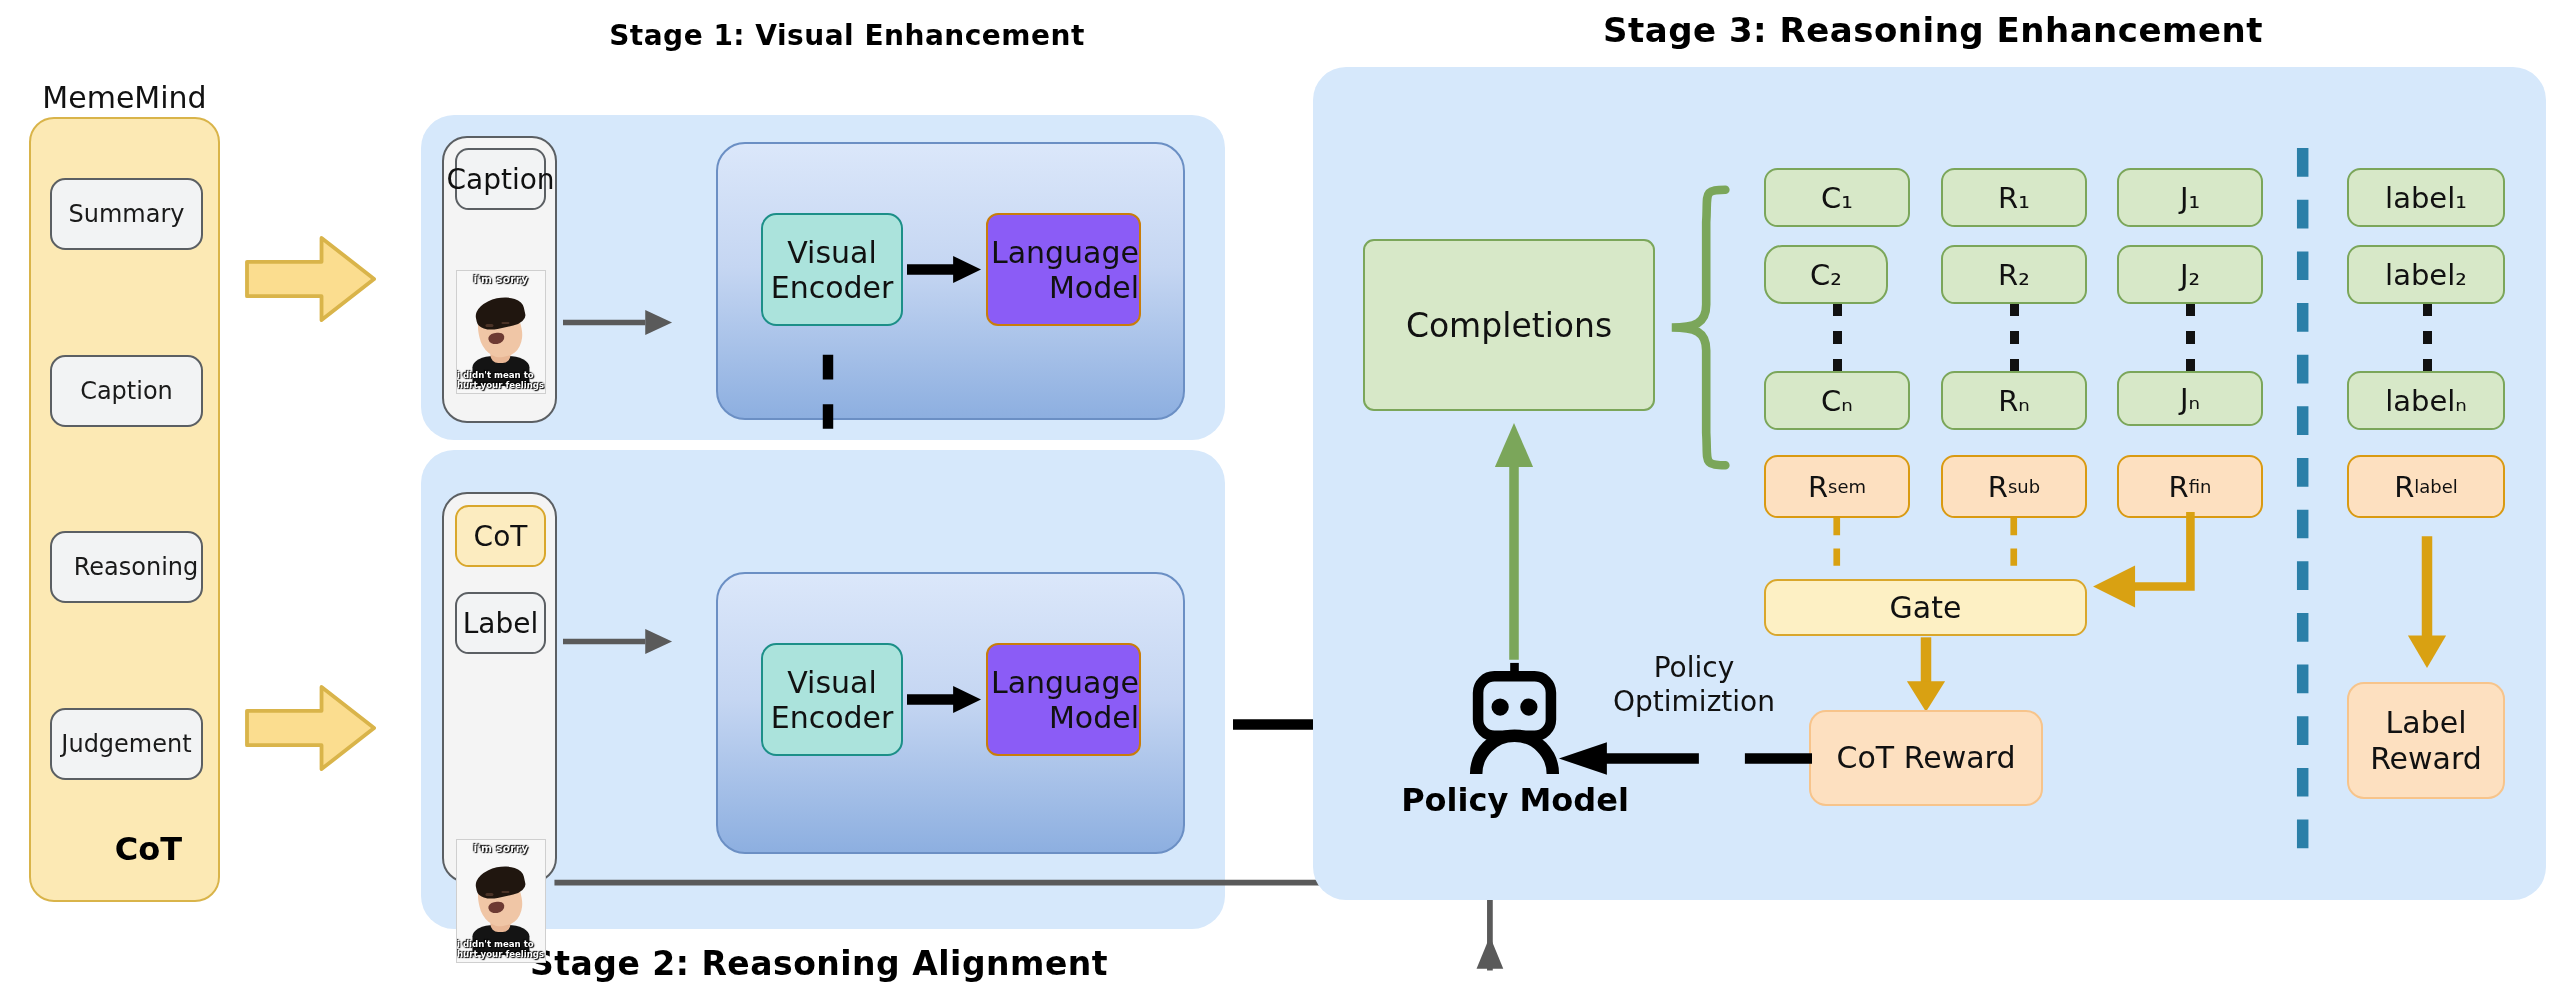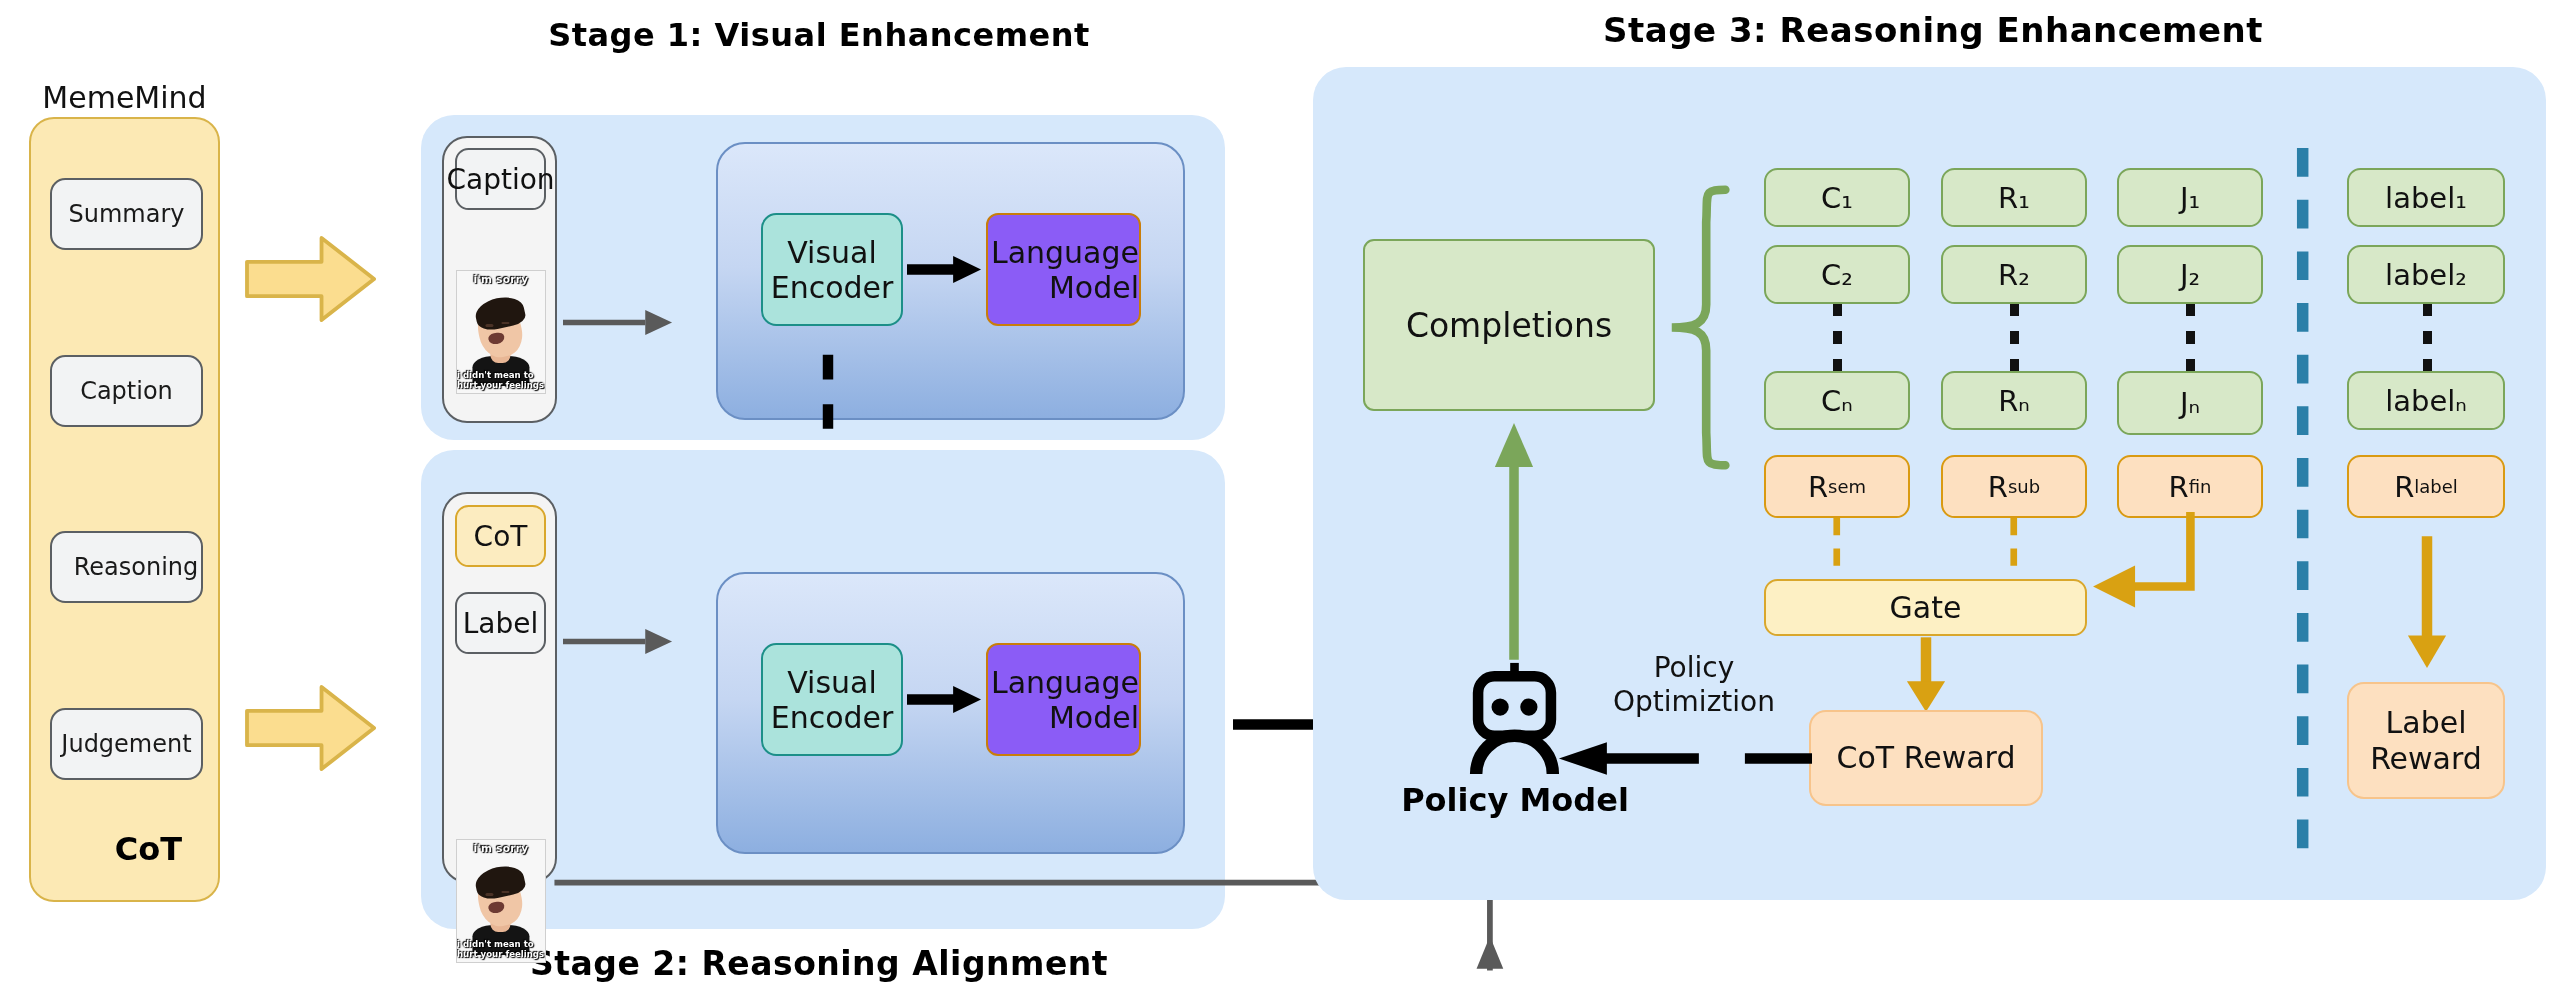--- a/index.html
+++ b/index.html
@@ -76,21 +76,21 @@
   .sub{font-size:.62em;vertical-align:-0.28em;}
   .policy-label{font-size:32px;font-weight:bold;color:#000;white-space:nowrap;}
   .policy-opt{font-size:28px;color:#111;line-height:34px;text-align:center;}
   .vdots{display:flex;flex-direction:column;align-items:center;justify-content:space-between;}
   .vdots i{display:block;width:8.6px;height:12.4px;background:#111;}
   svg{display:block;overflow:visible;}
 </style>
 </head>
 <body>
 
-<div class="abs stage-title ctr" style="left:532px;top:15.3px;width:574px;height:40px;font-size:32px;">Stage 1: Visual Enhancement</div>
+<div class="abs stage-title ctr" style="left:560px;top:15.3px;width:574px;height:40px;font-size:28px;">Stage 1: Visual Enhancement</div>
 
 <div class="abs stage-title ctr" style="left:532px;top:943px;width:574px;height:40px;font-size:33px;">Stage 2: Reasoning Alignment</div>
 
 <div class="abs stage-title ctr" style="left:1579px;top:7.7px;width:708px;height:44px;font-size:34px;">Stage 3: Reasoning Enhancement</div>
 
 <div class="abs mm-title ctr" style="left:24px;top:78px;width:201px;height:38px;">MemeMind</div>
 
 <div class="abs mm-panel" style="left:29px;top:117px;width:191px;height:785px;"></div>
 
 <div class="abs mm-item ctr" style="left:50px;top:178px;width:153px;height:72px;">Summary</div>
@@ -223,21 +223,21 @@
 <div class="abs" style="left:1666px;top:184px;width:67px;height:287px;">
   <svg width="67" height="287" viewBox="0 0 70 300">
     <path d="M62,6 C38,6 44,10 42,40 L42,126 C42,146 30,150 6,150
              C30,150 42,154 42,174 L42,260 C44,290 38,294 62,294" fill="none" stroke="#7ba65a" stroke-width="9" stroke-linecap="round"></path>
   </svg>
 </div>
 
 <div class="abs g-chip ctr" style="left:1764px;top:168px;width:146px;height:59px;">
     <span>C₁</span>
   </div>
-<div class="abs g-chip ctr" style="left:1764px;top:245px;width:146px;height:59px;">
+<div class="abs g-chip ctr" style="left:1764px;top:245px;width:124px;height:59px;border-radius:18px;">
     <span>C₂</span>
   </div>
 <div class="abs vdots" style="left:1832px;top:304px;width:11.5px;height:67px;">
     <i></i>
     <i></i>
     <i></i>
   </div>
 <div class="abs g-chip ctr" style="left:1764px;top:371px;width:146px;height:59px;">
     <span>Cₙ</span>
   </div>
@@ -261,21 +261,21 @@
     <span>J₁</span>
   </div>
 <div class="abs g-chip ctr" style="left:2117px;top:245px;width:146px;height:59px;">
     <span>J₂</span>
   </div>
 <div class="abs vdots" style="left:2185px;top:304px;width:11.5px;height:67px;">
     <i></i>
     <i></i>
     <i></i>
   </div>
-<div class="abs g-chip ctr" style="left:2117px;top:371px;width:146px;height:64px;">
+<div class="abs g-chip ctr" style="left:2117px;top:371px;width:146px;height:55px;">
     <span>Jₙ</span>
   </div>
 
 <div class="abs o-chip ctr" style="left:1764px;top:455px;width:146px;height:63px;">
   <span>R</span>
     <span class="sub">sem</span>
 </div>
 <div class="abs o-chip ctr" style="left:1941px;top:455px;width:146px;height:63px;">
   <span>R</span>
     <span class="sub">sub</span>

